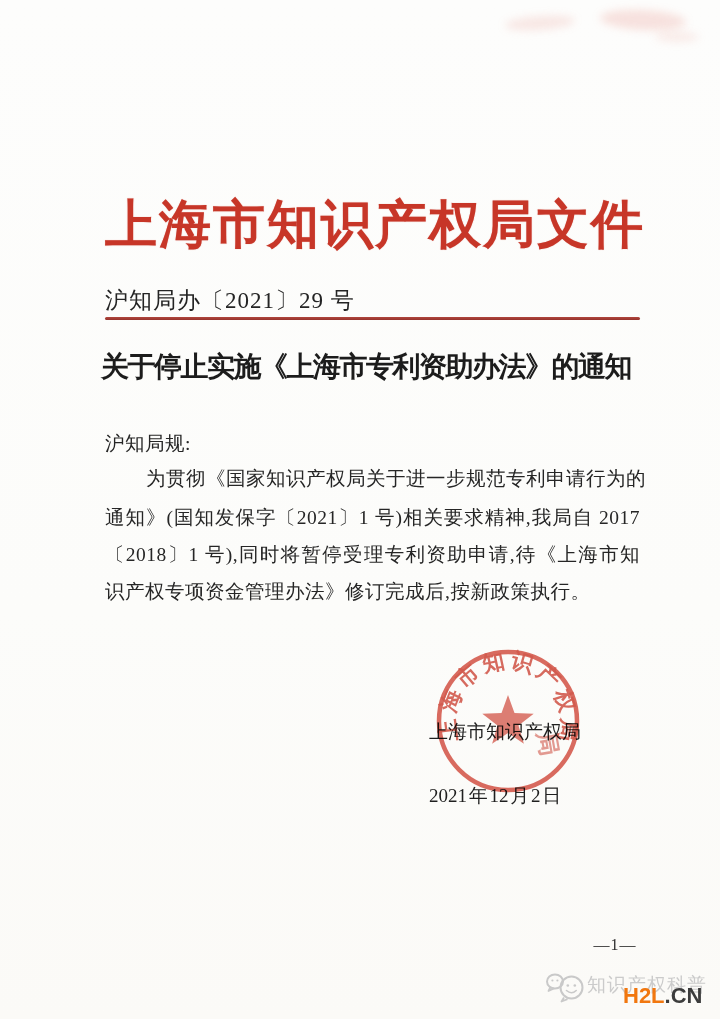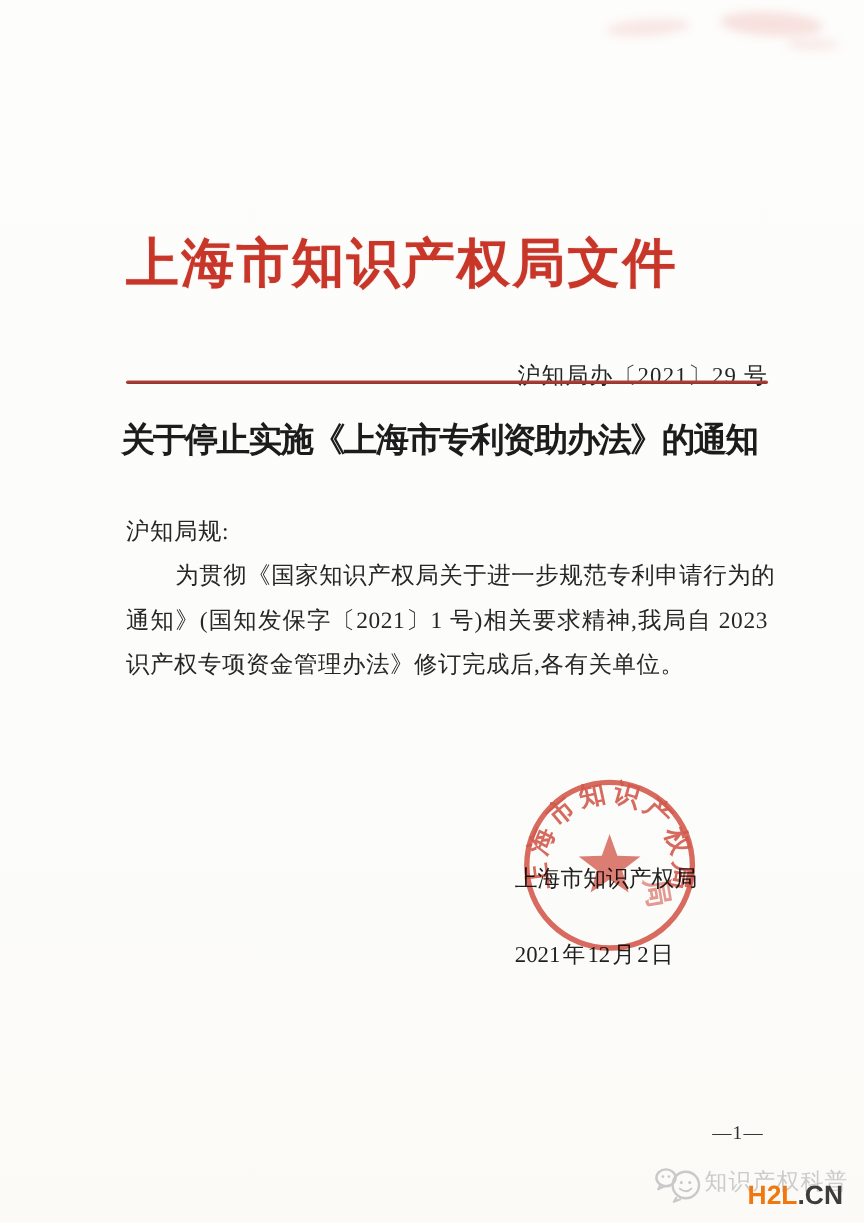--- a/index.html
+++ b/index.html
@@ -19,29 +19,29 @@
   .ghost { position: absolute; border-radius: 50%; filter: blur(4px); }
   .g1 { left: 505px; top: 16px; width: 70px; height: 14px; background: rgba(222,118,105,.16); transform: rotate(-4deg); }
   .g2 { left: 600px; top: 10px; width: 86px; height: 20px; background: rgba(226,115,100,.20); transform: rotate(3deg); }
   .g3 { left: 655px; top: 32px; width: 44px; height: 10px; background: rgba(228,128,110,.14); }
 
   .content { position: absolute; left: 105px; top: 0; width: 535px; }
 
   .title {
     position: absolute; left: 0; top: 190px; width: 535px;
     margin: 0; text-align: left;
-    font-size: 44px; font-weight: 700; letter-spacing: 2px;
+    font-size: 52px; font-weight: 700; letter-spacing: 2px;
     color: #c73628;
     text-shadow: 0 0 1px rgba(199,54,40,.45);
     white-space: nowrap;
   }
   .docnum {
-    position: absolute; left: 0; top: 300px; width: 535px;
-    text-align: right;
-    font-size: 19px; color: #242424; letter-spacing: 1px;
+    position: absolute; left: 0; top: 285px; width: 535px;
+    text-align: left;
+    font-size: 23px; color: #242424; letter-spacing: 1px;
     white-space: nowrap;
   }
   .redline {
     position: absolute; left: 0; top: 317px; width: 535px; height: 3px;
     background: linear-gradient(180deg, #b0463d, #96322b);
     border-radius: 2px;
   }
   .heading {
     position: absolute; left: -4px; top: 348px; width: 543px;
     margin: 0; 
@@ -50,21 +50,21 @@
   }
   .docbody {
     position: absolute; left: 0; top: 425px; width: 535px;
     font-size: 19.5px; color: #262626;
   }
   .bline {
     height: 37px; line-height: 37px; white-space: nowrap;
     letter-spacing: 0.5px;
   }
   .jl { text-align: justify; text-align-last: justify; }
-  .indent { padding-left: 41px; }
+  .indent { padding-left: 41px; font-family: Liberation Mono, monospace; }
 
   .seal-wrap { position: absolute; left: 430px; top: 646px; width: 156px; height: 154px; z-index: 1; opacity: .88; }
 
   .signature {
     position: absolute; left: 429px; top: 719px; width: 160px; z-index: 2;
     font-size: 19px; color: #1f1f1f; letter-spacing: 0;
     mix-blend-mode: multiply; white-space: nowrap;
   }
   .sigdate {
     position: absolute; left: 429px; top: 755px; width: 160px; z-index: 2;
@@ -104,22 +104,23 @@
 
   <div class="content">
     <h1 class="title">上海市知识产权局文件</h1>
     <div class="docnum">沪知局办〔2021〕29 号</div>
     <div class="redline"></div>
     <h2 class="heading">关于停止实施《上海市专利资助办法》的通知</h2>
 
     <div class="docbody">
       <div class="bline">沪知局规:</div>
       <div class="bline jl indent">为贯彻《国家知识产权局关于进一步规范专利申请行为的</div>
-      <div class="bline jl">通知》(国知发保字〔2021〕1 号)相关要求精神,我局自 2023</div>
-      <div class="bline">识产权专项资金管理办法》修订完成后,各有关单位。</div>
+      <div class="bline jl">通知》(国知发保字〔2021〕1 号)相关要求精神,我局自 2017</div>
+      <div class="bline jl">〔2018〕1 号),同时将暂停受理专利资助申请,待《上海市知</div>
+      <div class="bline">识产权专项资金管理办法》修订完成后,按新政策执行。</div>
     </div>
   </div>
 
   <div class="seal-wrap">
     <svg width="156" height="154" viewBox="0 0 156 154" xmlns="http://www.w3.org/2000/svg">
       <circle cx="78" cy="75" r="69" fill="none" stroke="#d0493b" stroke-width="4.5" opacity="0.92"></circle>
       <polygon opacity="0.8" fill="#d0493b" points="78,49 71.5,67.1 52.3,67.7 67.5,79.4 62.1,97.8 78,87 93.9,97.8 88.5,79.4 103.7,67.7 84.5,67.1"></polygon>
       <defs>
         <path id="ringArc" d="M 30 97.4 A 53 53 0 1 1 126 97.4" fill="none"></path>
       </defs>

